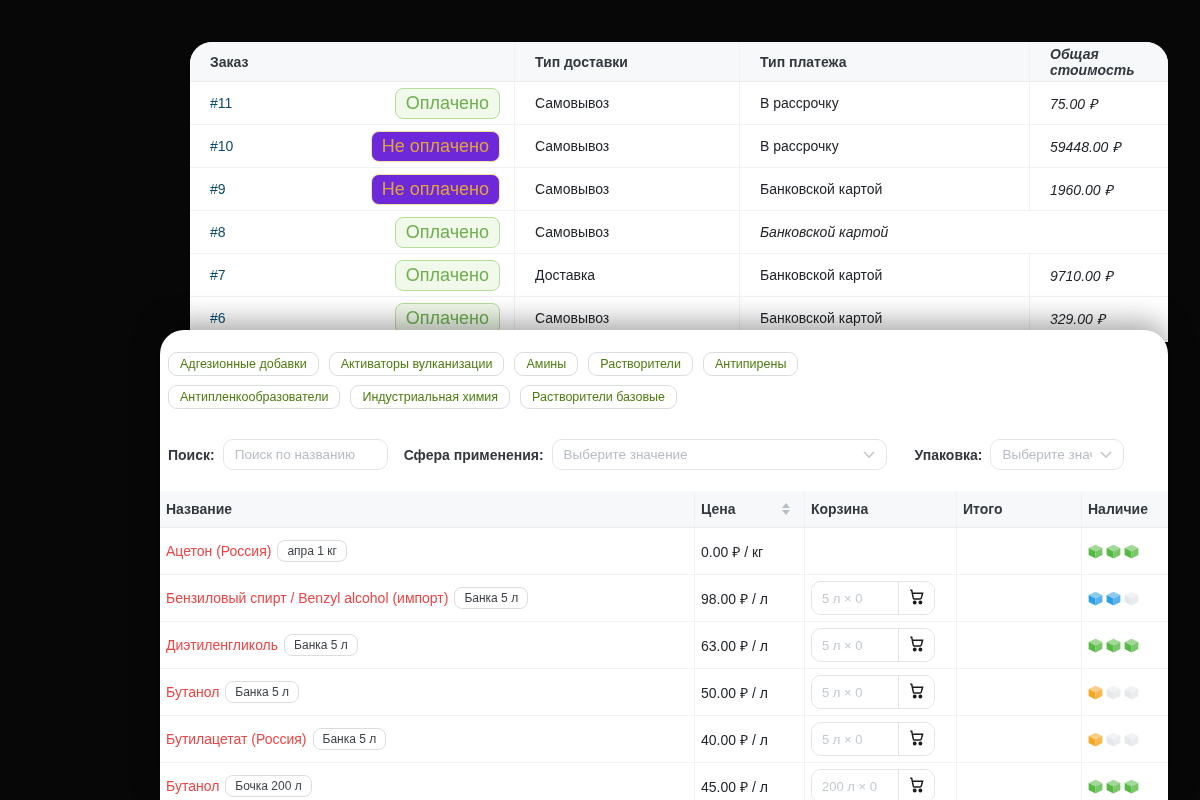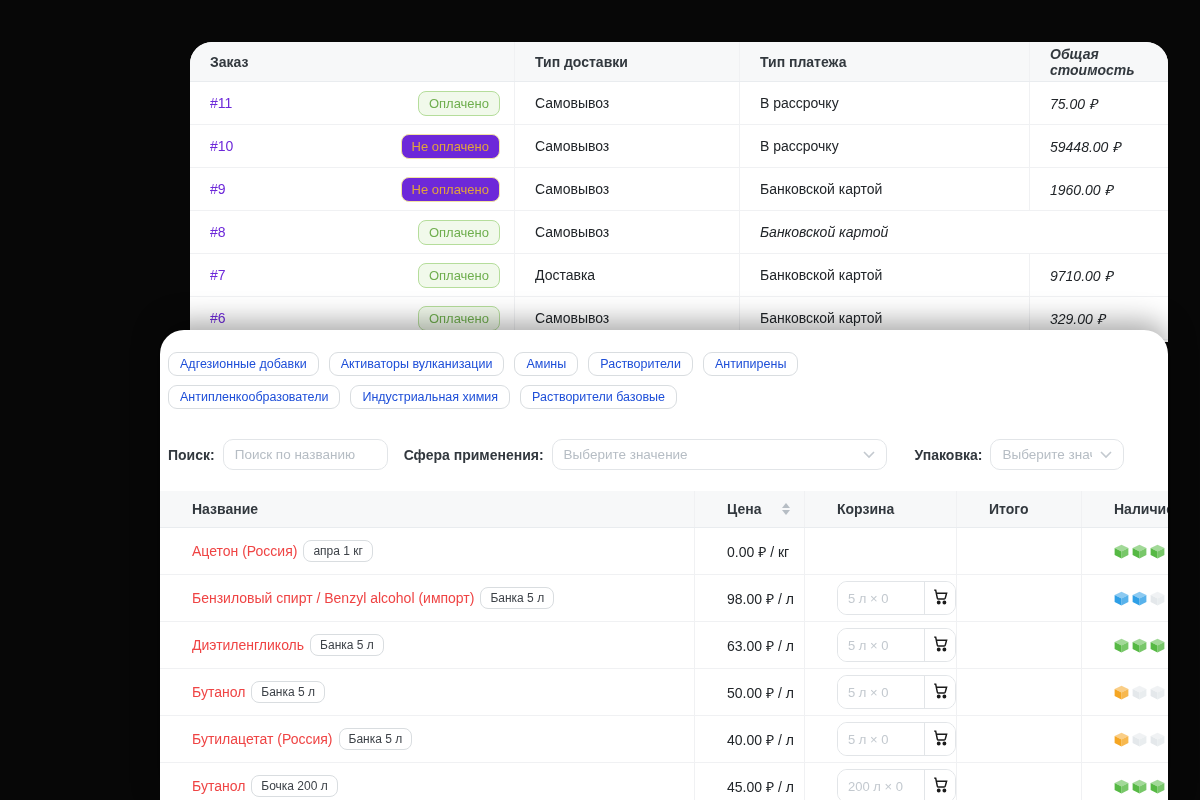--- a/index.html
+++ b/index.html
@@ -26,32 +26,32 @@
   .otable { width:100%; font-size:14px; }
   .ohead, .orow { display:grid; grid-template-columns:325px 225px 290px 138px; align-items:center; }
   .ohead {
     height:40px; background:#f7f8f9; font-weight:700; color:#32383e;
     border-bottom:1px solid #e9ecef;
   }
   .orow { height:43px; border-bottom:1px solid #f0f1f3; }
   .ocell { padding-left:20px; height:100%; display:flex; align-items:center; border-right:1px solid #f0f1f3; }
   .ocell:last-child { border-right:none;font-style:italic; }
   .c-order { justify-content:flex-start; }
-  .olink { color:#6d28d9; text-decoration:none; cursor:pointer; }
+  .olink { color:#0c4a6e; text-decoration:none; cursor:pointer; }
   .badge {
     margin-left:auto; margin-right:14px;
-    font-size:13px; padding:4px 10px; border-radius:8px; white-space:nowrap;
+    font-size:18px; padding:4px 10px; border-radius:8px; white-space:nowrap;
   }
   .badge[data-status="paid"]   { color:#6fae4e; background:#f1f9eb; border:1px solid #b5dd9b; }
   .badge[data-status="unpaid"] { color:#e2a33c; background:#6d28d9; border:1px solid #f3e3a4; }
   
   .tags { display:flex; flex-wrap:wrap; gap:9px 10px; padding:0 14px 0 8px; width:710px; }
   .tag {
     border:1px solid #d9dde0; border-radius:9px; padding:4px 11px;
-    font-size:12.5px; color:#1d4ed8; background:#fff; cursor:pointer; white-space:nowrap;
+    font-size:12.5px; color:#4d7c0f; background:#fff; cursor:pointer; white-space:nowrap;
   }
   
   .filters { display:flex; align-items:center; margin-top:30px; padding-left:8px; font-size:14px; }
   .flabel { font-weight:700; color:#32383e; margin-right:8px; white-space:nowrap; }
   .tinput {
     width:165px; height:31px; border:1px solid #e2e5e8; border-radius:10px;
     padding:0 11px; font-size:13.5px; color:#15803d; outline:none;
     font-family:"Liberation Sans", sans-serif;
   }
   .tinput::placeholder { color:#b6bdc4; }
@@ -66,21 +66,21 @@
   .chev { margin-left:8px; flex:none; display:flex; }
   .gap1 { width:16px; }
   
   .ptable { margin-top:21px; font-size:14px; }
   .phead, .prow { display:grid; grid-template-columns:535px 110px 152px 125px 86px; align-items:center; }
   .phead {
     height:37px; background:#f7f8f9; font-weight:700; color:#32383e;
     border-bottom:1px solid #e9ecef;
   }
   .prow { height:47px; border-bottom:1px solid #f0f1f3; }
-  .pcell { padding-left:32px; height:100%; display:flex; align-items:center; border-right:1px solid #f0f1f3; overflow:hidden; }
+  .pcell { padding-left:6px; height:100%; display:flex; align-items:center; border-right:1px solid #f0f1f3; overflow:hidden; }
   .pcell:last-child { border-right:none; }
   .plink { color:#ef4444; text-decoration:none; cursor:pointer; white-space:nowrap; }
   .ptag {
     margin-left:6px; border:1px solid #d9dde0; border-radius:8px; padding:3px 9px;
     font-size:12px; color:#3d4248; white-space:nowrap; background:#fff;
   }
   .sort-wrap { display:inline-flex; flex-direction:column; gap:2px; margin-left:auto; margin-right:14px; cursor:pointer; }
   .tri-up { width:0;height:0;border-left:4px solid transparent;border-right:4px solid transparent;border-bottom:5px solid #b6bdc4; }
   .tri-dn { width:0;height:0;border-left:4px solid transparent;border-right:4px solid transparent;border-top:5px solid #b6bdc4; }
   

